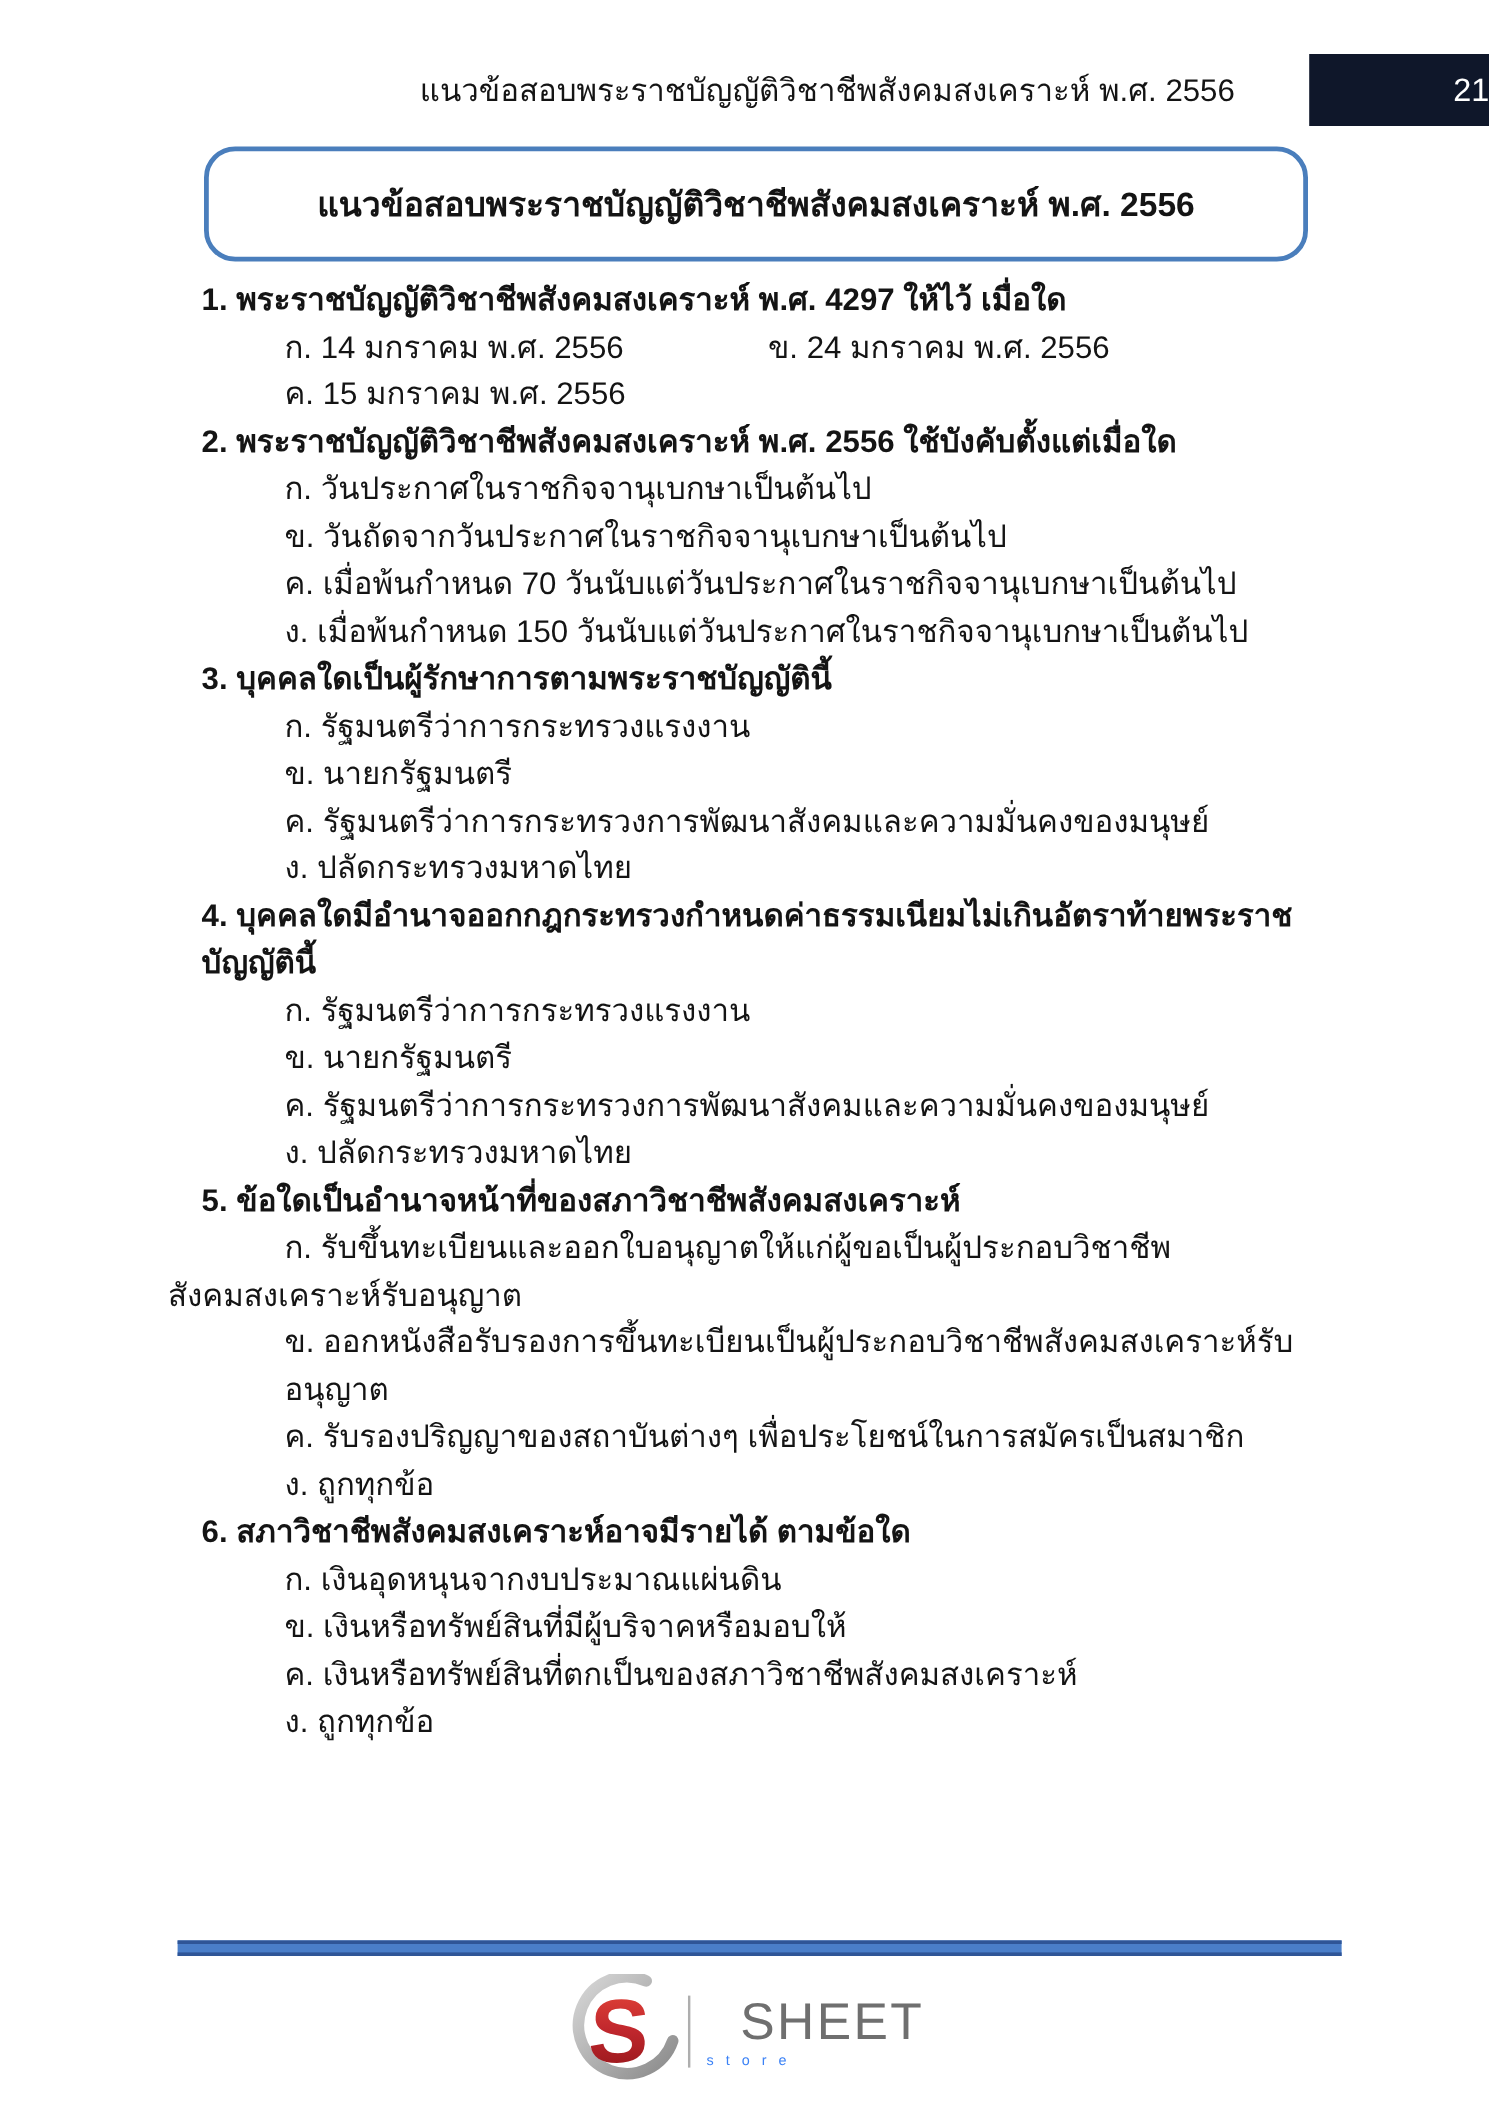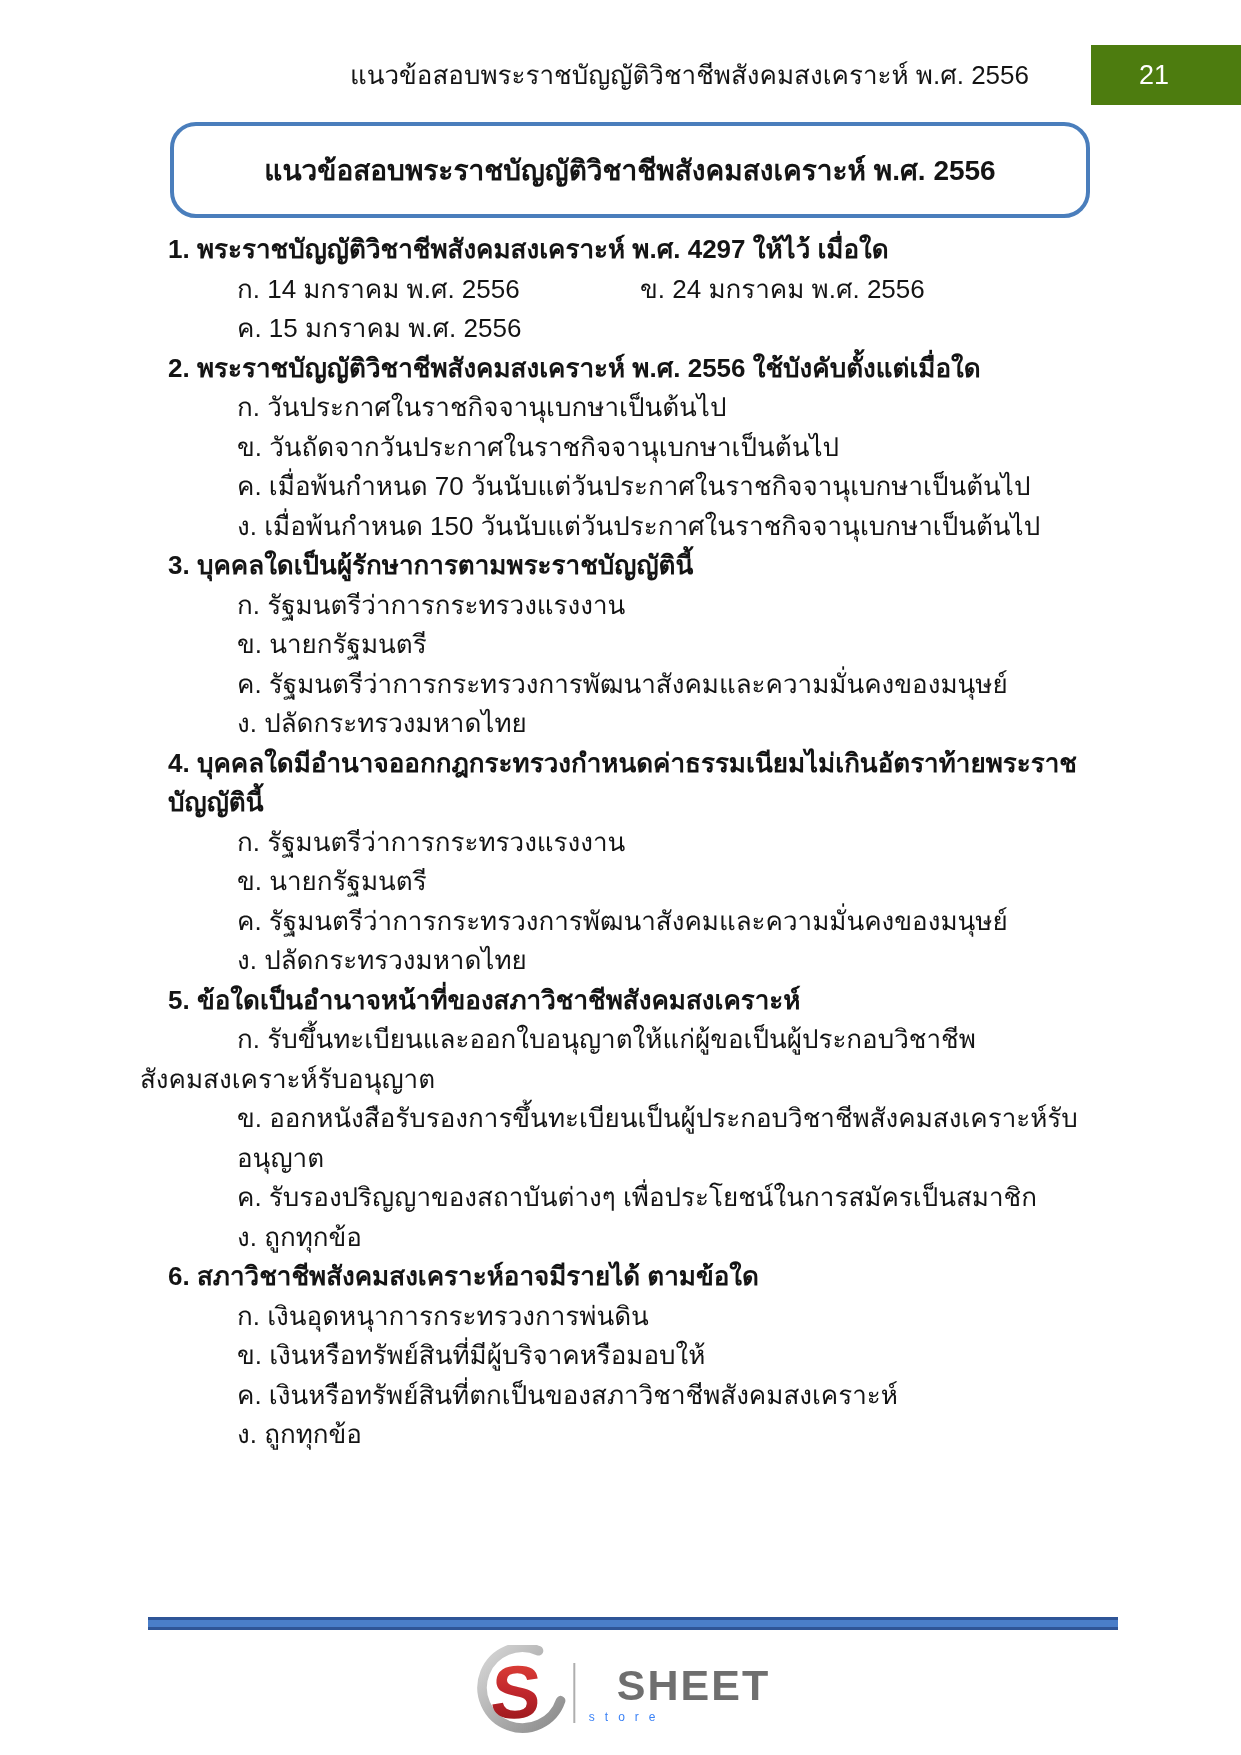--- a/index.html
+++ b/index.html
@@ -8,22 +8,22 @@
     width:1241px; height:1755px; position:relative; overflow:hidden;
     font-family:"Liberation Sans","DejaVu Sans",sans-serif; color:#141414;
   }
   
   .running-title {
     position:absolute; top:54px; right:212px;
     font-size:26px; white-space:nowrap; color:#141414;
   }
   .page-num-box {
     position:absolute; top:45px; right:0; width:150px; height:60px;
-    background:#4d7c0f; color:#ffffff; font-size:27px;
-    display:flex; align-items:center; justify-content:flex-start; padding-left:48px;
+    background:#0f172a; color:#ffffff; font-size:27px;
+    display:flex; align-items:center; justify-content:flex-end; padding-left:48px;
   }
   
   .title-box {
     position:absolute; top:122px; left:170px; width:920px; height:96px;
     border:4px solid #4a7ebc; border-radius:26px; background:#ffffff;
     display:flex; align-items:center; justify-content:center;
   }
   .title-box .title-text { font-weight:bold; font-size:28px; text-align:center; }
   
   .content {
@@ -40,21 +40,21 @@
     position:absolute; top:1617px; left:148px; width:970px; height:13px;
     background:#4a7ec9; border-top:3px solid #2f5597; border-bottom:3px solid #2f5597;
   }
   .logo {
     position:absolute; top:1645px; left:50%; transform:translateX(-50%);
     display:flex; align-items:center;
   }
   .logo-icon { width:96px; height:96px; }
   .logo-divider { width:2px; height:60px; background:#aeaeae; margin:0 14px 0 6px; }
   .logo-text-wrap { display:flex; flex-direction:column; justify-content:center; }
-  .logo-name { font-size:43px; font-weight:bold; color:#6f6f6f; letter-spacing:2px; line-height:1;margin-left:28px; }
+  .logo-name { font-size:43px; font-weight:normal; color:#6f6f6f; letter-spacing:2px; line-height:1;margin-left:28px; }
   .logo-sub  { font-size:12px; color:#3b82f6; letter-spacing:10px; line-height:1; margin-top:4px; }
 </style>
 </head>
 <body>
 
 <div class="running-title">แนวข้อสอบพระราชบัญญัติวิชาชีพสังคมสงเคราะห์ พ.ศ. 2556</div>
 <div class="page-num-box">
   <span>21</span>
 </div>
 
@@ -91,21 +91,21 @@
   <div class="option"><span>ค.</span> <span>รัฐมนตรีว่าการกระทรวงการพัฒนาสังคมและความมั่นคงของมนุษย์</span></div>
   <div class="option"><span>ง.</span> <span>ปลัดกระทรวงมหาดไทย</span></div>
 
   <div class="question"><span>5.</span> <span>ข้อใดเป็นอำนาจหน้าที่ของสภาวิชาชีพสังคมสงเคราะห์</span></div>
   <div class="option option-hanging"><span>ก.</span> <span>รับขึ้นทะเบียนและออกใบอนุญาตให้แก่ผู้ขอเป็นผู้ประกอบวิชาชีพสังคมสงเคราะห์รับอนุญาต</span></div>
   <div class="option"><span>ข.</span> <span>ออกหนังสือรับรองการขึ้นทะเบียนเป็นผู้ประกอบวิชาชีพสังคมสงเคราะห์รับอนุญาต</span></div>
   <div class="option"><span>ค.</span> <span>รับรองปริญญาของสถาบันต่างๆ เพื่อประโยชน์ในการสมัครเป็นสมาชิก</span></div>
   <div class="option"><span>ง.</span> <span>ถูกทุกข้อ</span></div>
 
   <div class="question"><span>6.</span> <span>สภาวิชาชีพสังคมสงเคราะห์อาจมีรายได้ ตามข้อใด</span></div>
-  <div class="option"><span>ก.</span> <span>เงินอุดหนุาการกระทรวงการพ่นดิน</span></div>
+  <div class="option"><span>ก.</span> <span>เงินอุดหนุนจากงบประมาณแผ่นดิน</span></div>
   <div class="option"><span>ข.</span> <span>เงินหรือทรัพย์สินที่มีผู้บริจาคหรือมอบให้</span></div>
   <div class="option"><span>ค.</span> <span>เงินหรือทรัพย์สินที่ตกเป็นของสภาวิชาชีพสังคมสงเคราะห์</span></div>
   <div class="option"><span>ง.</span> <span>ถูกทุกข้อ</span></div>
 
 </div>
 
 <div class="footer-rule"></div>
 
 <div class="logo">
   <svg class="logo-icon" viewBox="0 0 100 100" aria-hidden="true">

